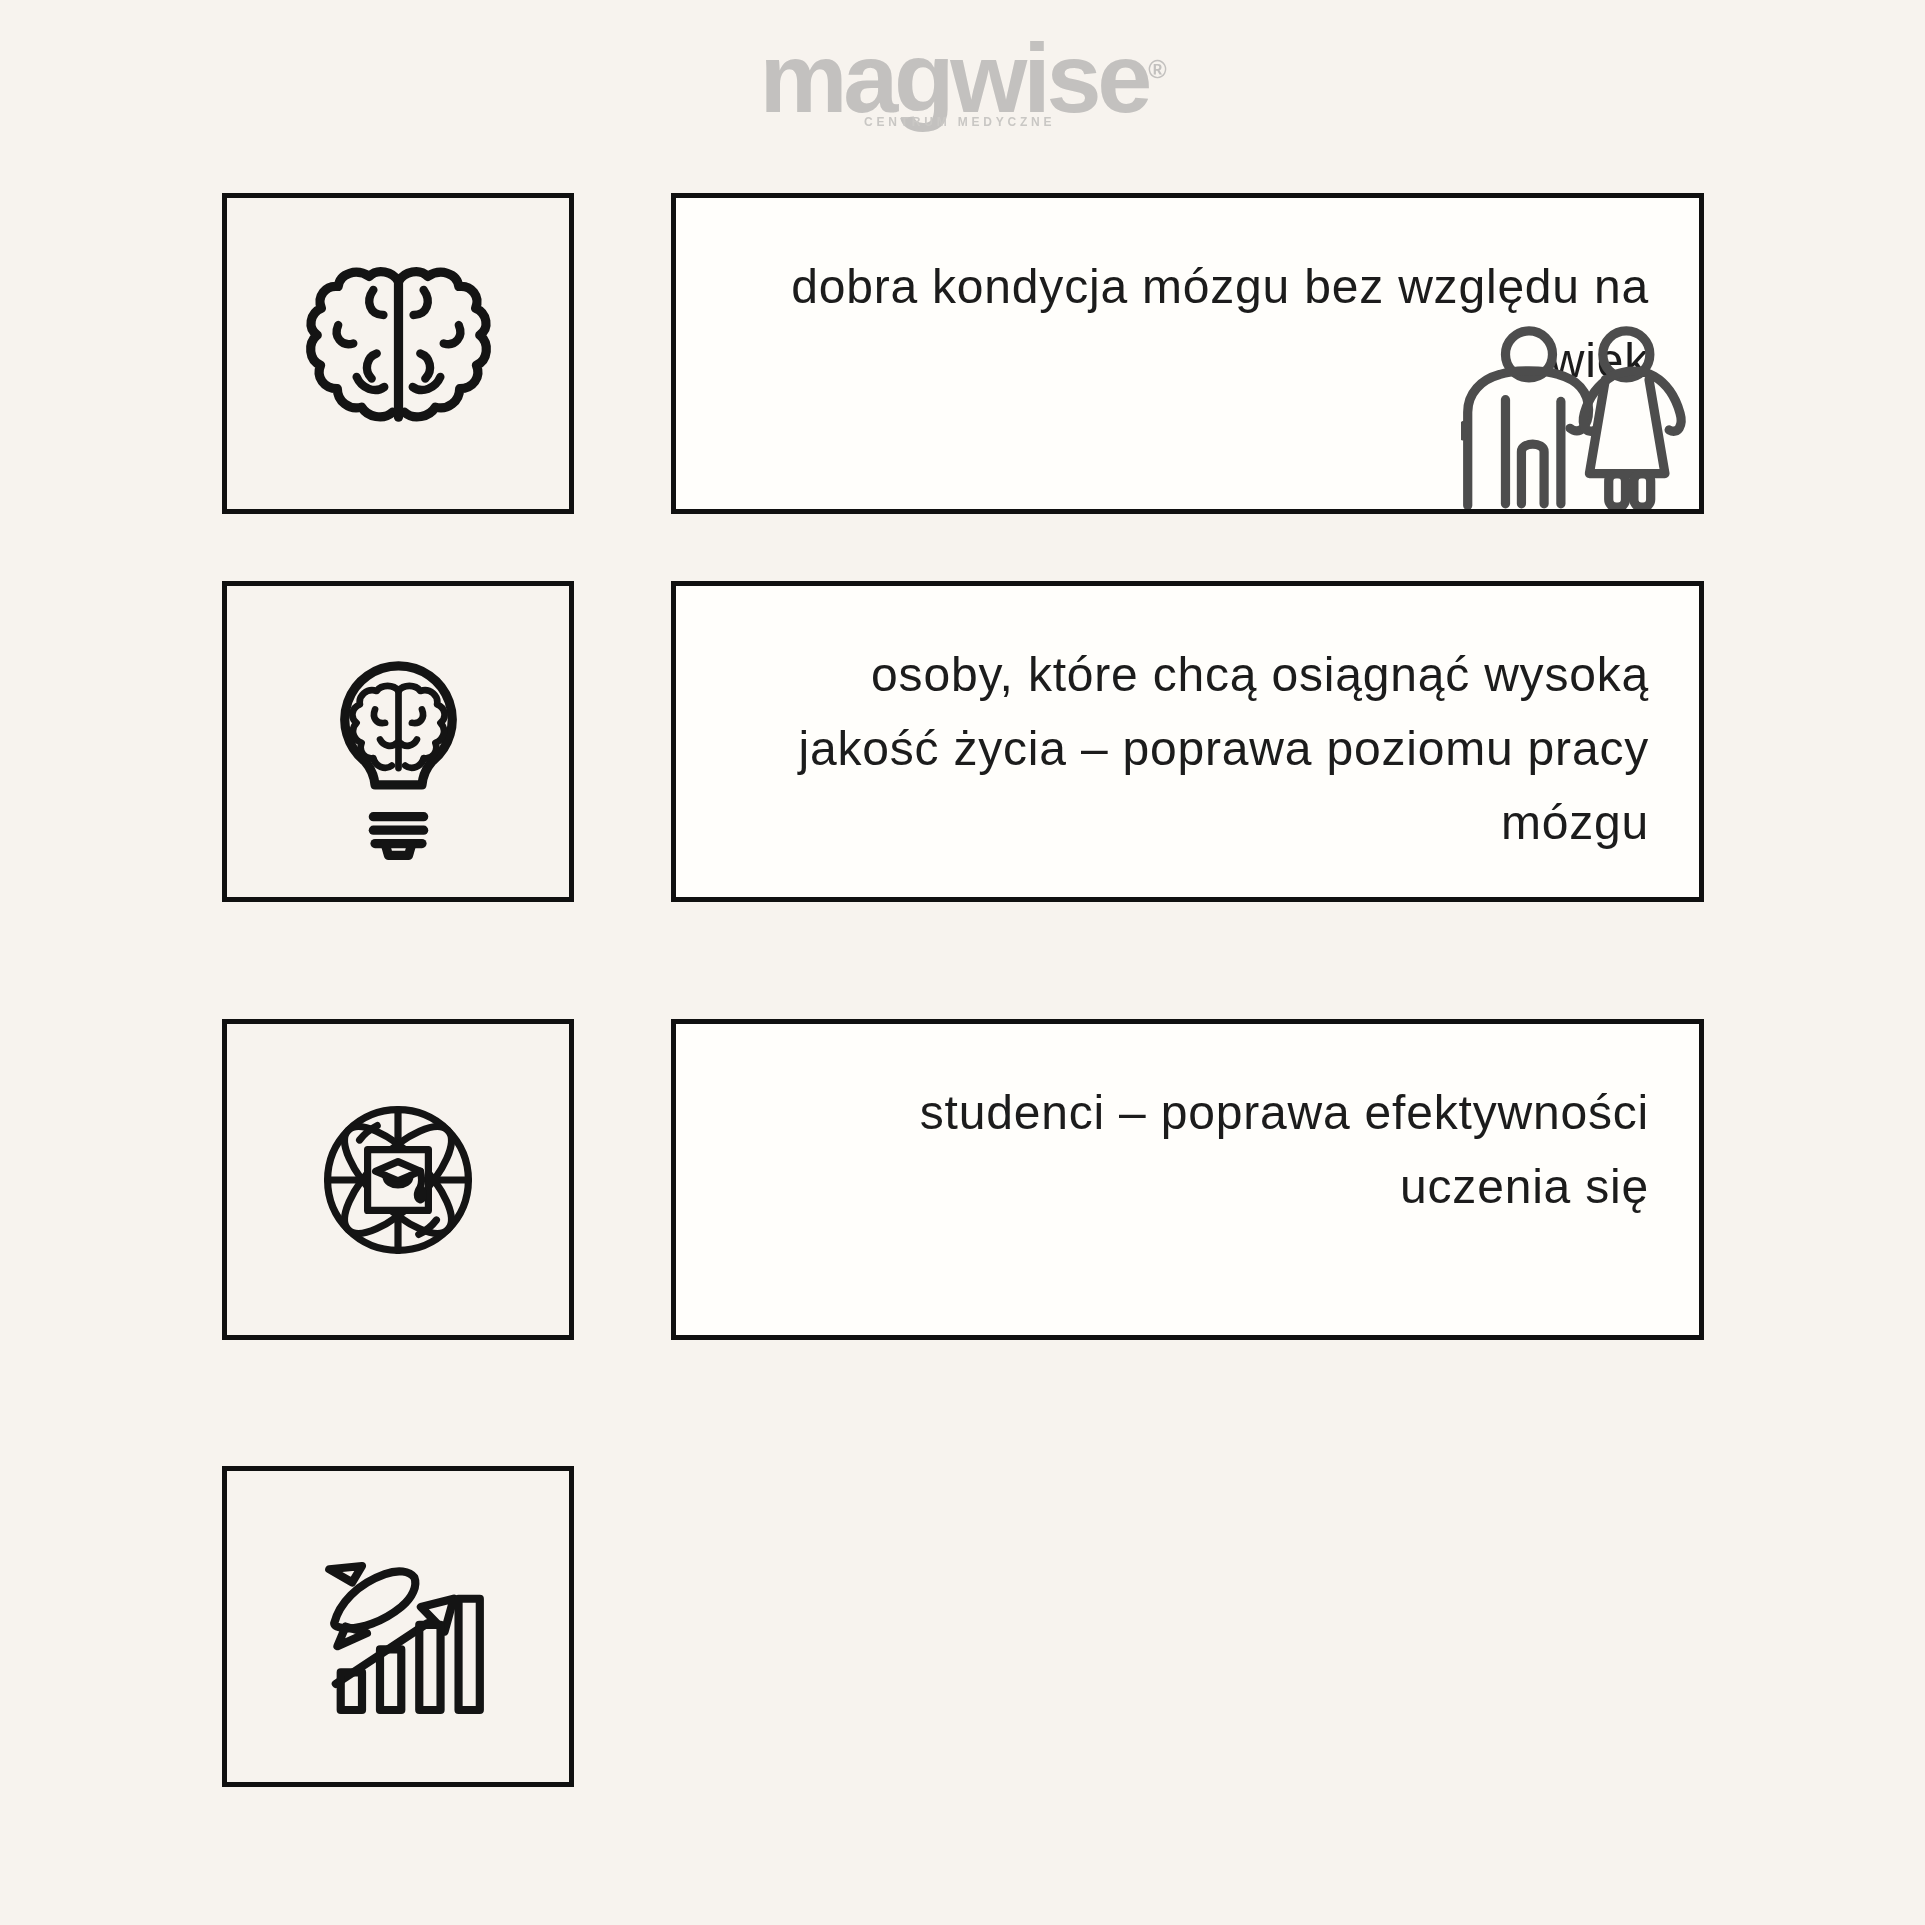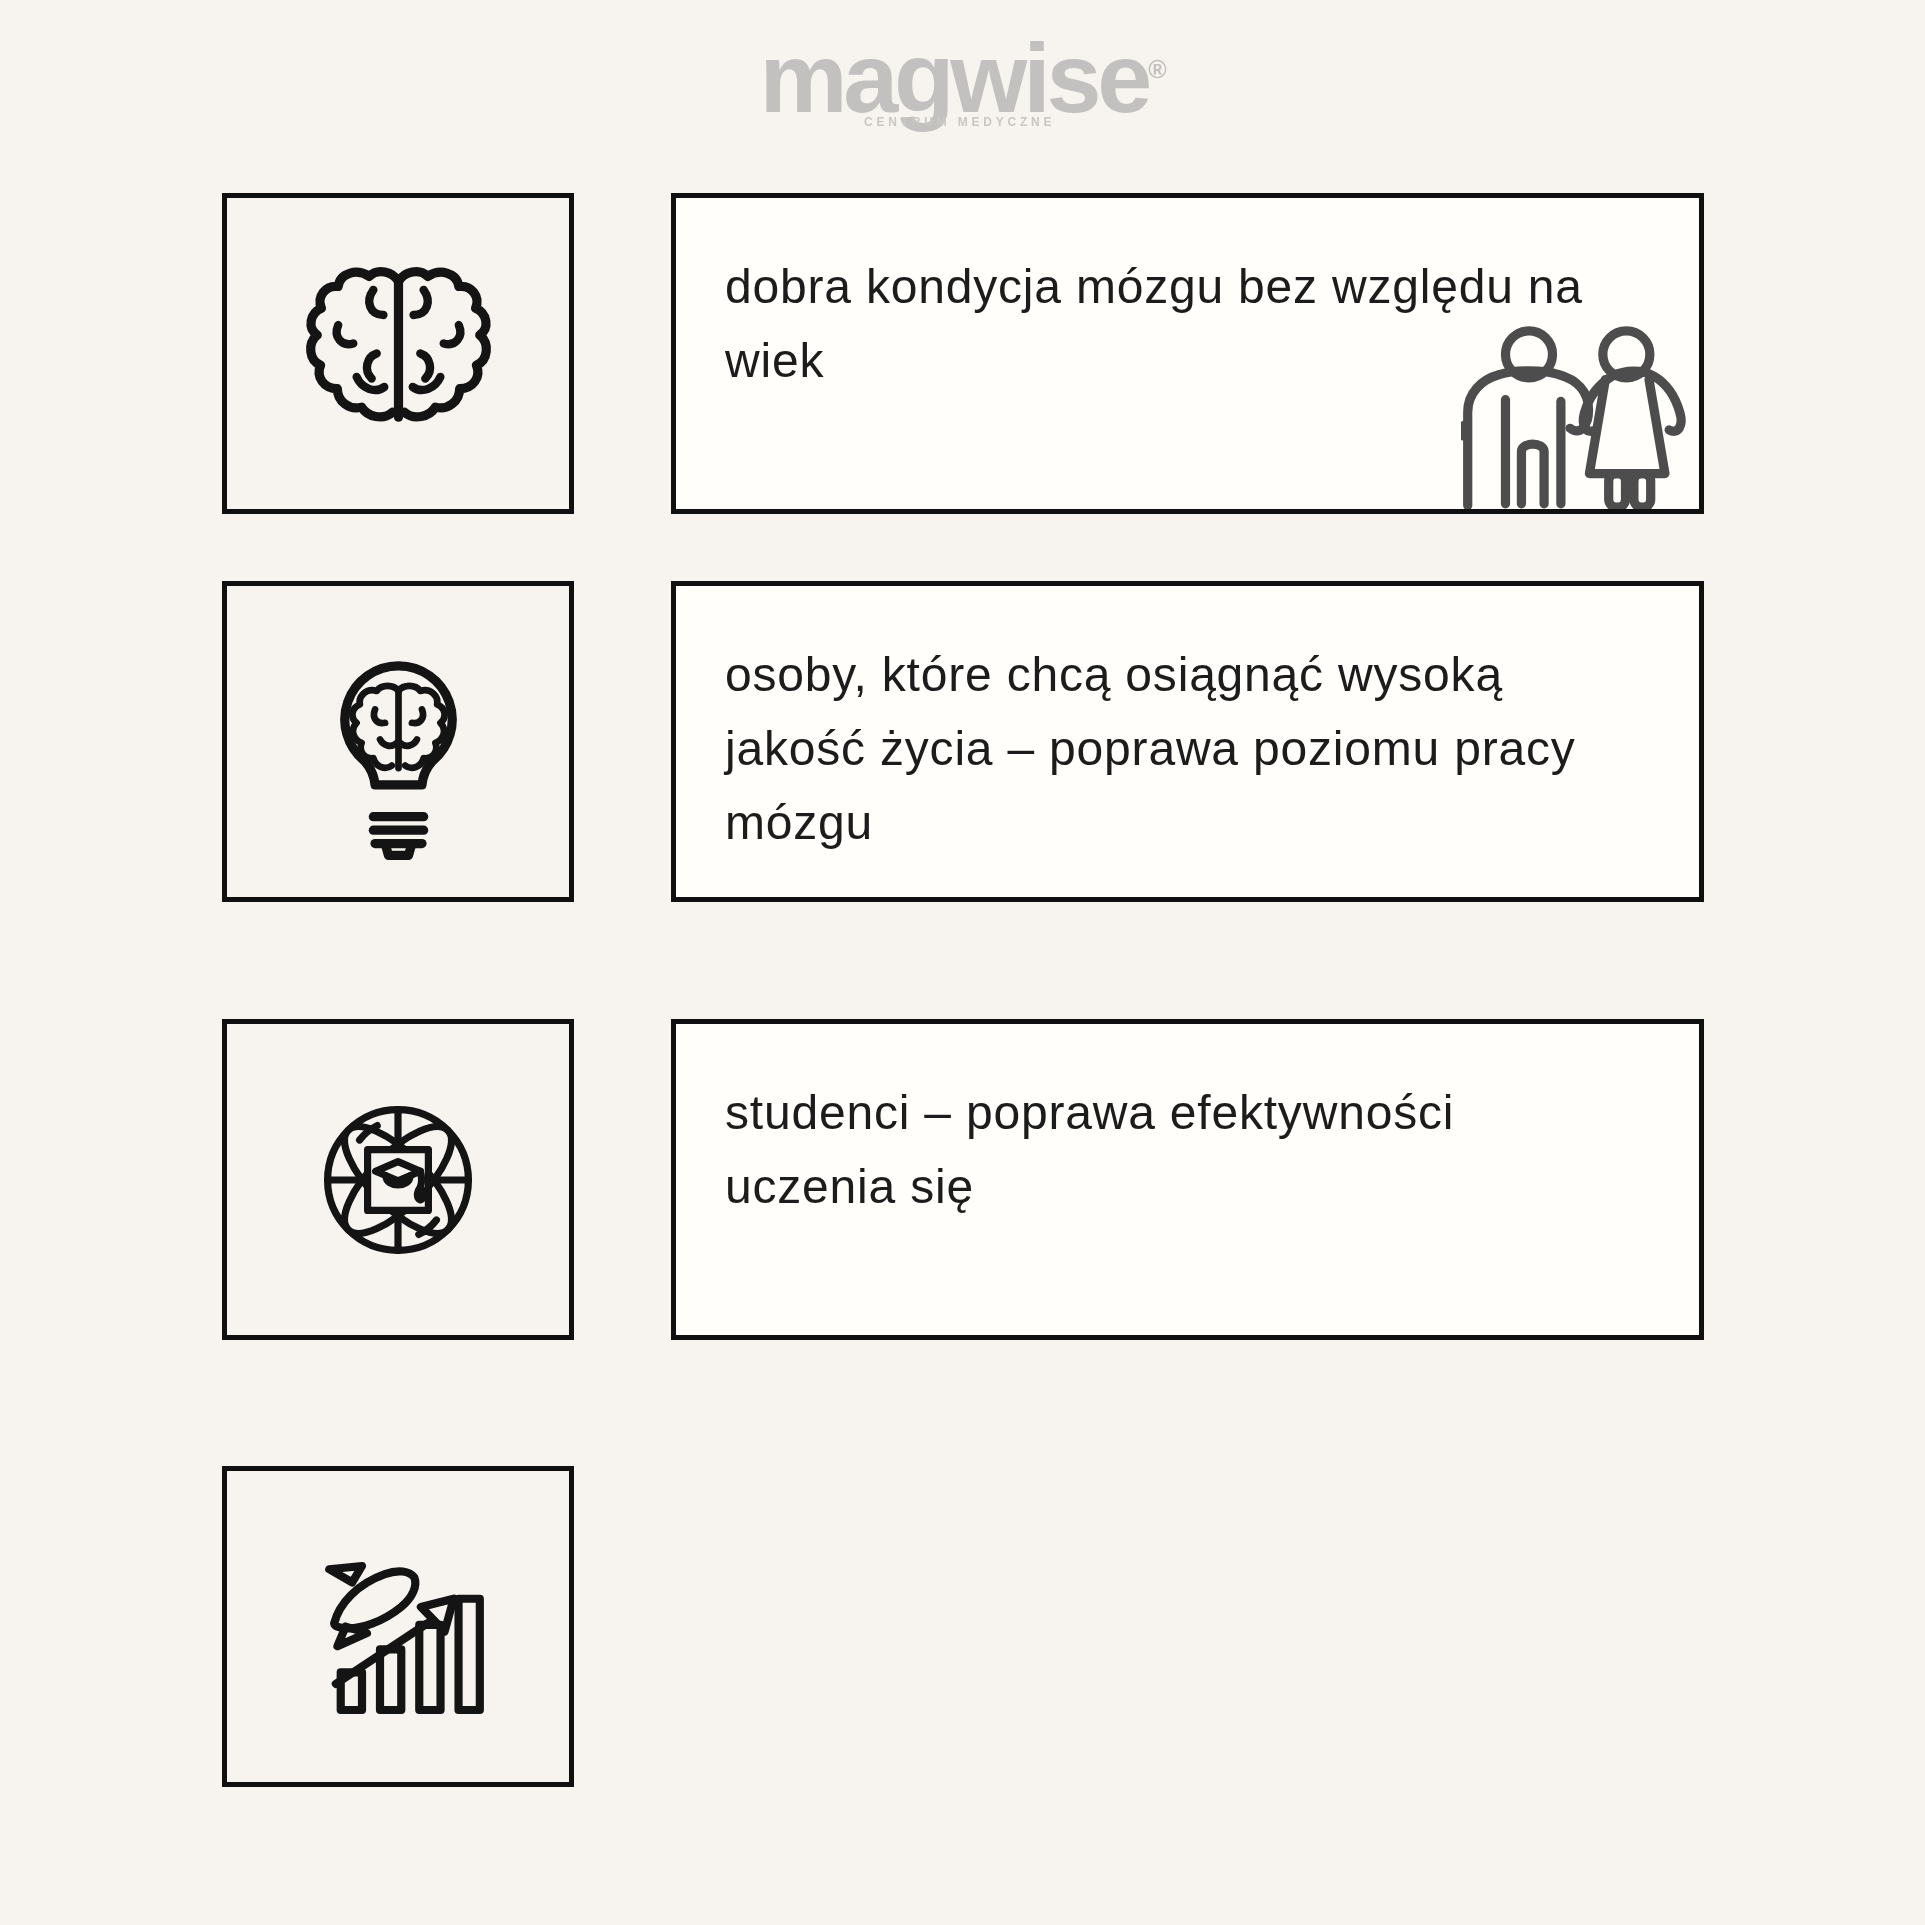--- a/index.html
+++ b/index.html
@@ -35,20 +35,21 @@
     width:352px; height:321px;
     border:5px solid #101010; box-sizing:border-box;
     display:flex; align-items:center; justify-content:center;
   }
   .text-box {
     position:absolute; left:671px; top:0;
     width:1033px; height:321px;
     border:5px solid #101010; box-sizing:border-box;
     background:#fffefb;
     overflow:hidden;
+    text-align:right;
   }
   .text-content {
     position:absolute; left:49px; top:52px; right:50px;
     font-size:48px; line-height:74px; letter-spacing:0.8px;
     color:#1c1c1c; white-space:pre-line;
   }
   .couple {
     position:absolute; right:3.4px; bottom:0;
   }
   svg { display:block; }

